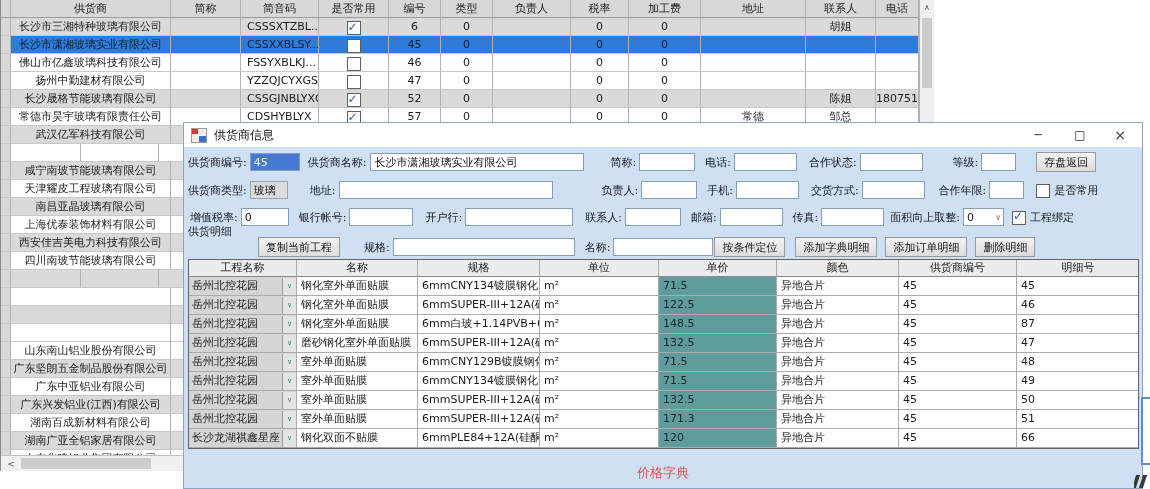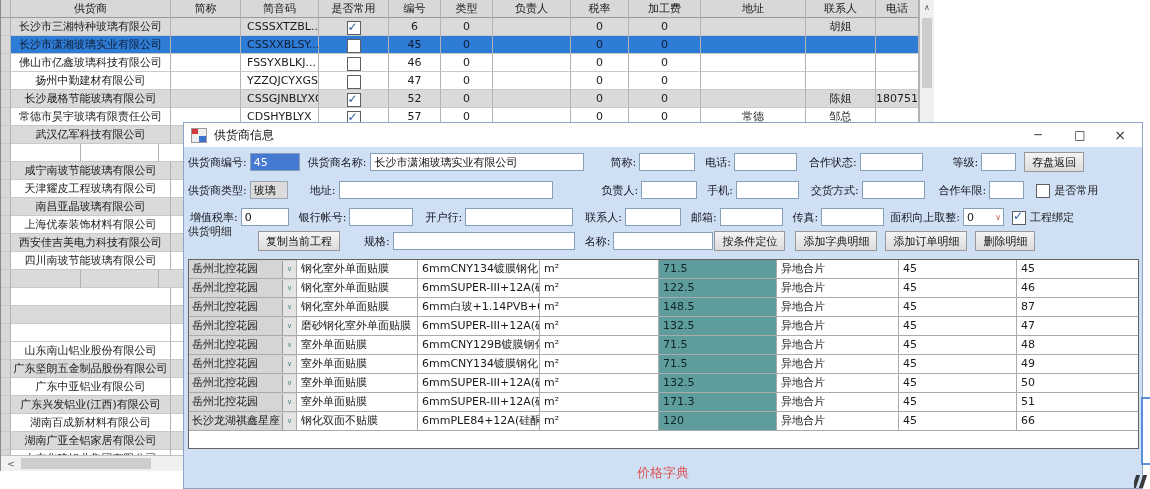--- a/index.html
+++ b/index.html
@@ -511,21 +511,21 @@
         <span class="flbl" style="margin-left:8px">供货商名称:</span>
         <input class="fin" style="width: 214px; margin-left: 4px;" value="长沙市潇湘玻璃实业有限公司">
         <span class="flbl" style="margin-left:26px">简称:</span>
         <input class="fin" style="width: 56px; margin-left: 3px;" value="">
         <span class="flbl" style="margin-left:10px">电话:</span>
         <input class="fin" style="width: 63px; margin-left: 3px;" value="">
         <span class="flbl" style="margin-left:12px">合作状态:</span>
         <input class="fin" style="width: 63px; margin-left: 3px;" value="">
         <span class="flbl" style="margin-left:30px">等级:</span>
         <input class="fin" style="width: 35px; margin-left: 3px;" value="">
-        <button class="wbtn" style="margin-left:8px">存盘返回</button>
+        <button class="wbtn" style="margin-left:20px">存盘返回</button>
       </div>
 
       <div class="frow" style="top:33px">
         <span class="flbl" style="margin-left:2px">供货商类型:</span>
         <input class="fin gray" style="width: 38px; margin-left: 3px;" value="玻璃">
         <span class="flbl" style="margin-left:22px">地址:</span>
         <input class="fin" style="width: 214px; margin-left: 4px;" value="">
         <span class="flbl" style="margin-left:48px">负责人:</span>
         <input class="fin" style="width: 56px; margin-left: 3px;" value="">
         <span class="flbl" style="margin-left:10px">手机:</span>
@@ -559,33 +559,43 @@
           <span class="ar">∨</span>
         </span>
         <span class="fchk" style="margin-left:8px">
           <span class="cb on"></span>
           <span>工程绑定</span>
         </span>
       </div>
 
       <div class="grp">供货明细</div>
 
-      <div class="frow" style="top:84px">
+      <div class="frow" style="top:90px">
         <button class="wbtn" style="margin-left:72px">复制当前工程</button>
         <span class="flbl" style="margin-left:24px">规格:</span>
         <input class="fin" style="width: 182px; margin-left: 3px;" value="">
         <span class="flbl" style="margin-left:10px">名称:</span>
         <input class="fin" style="width: 100px; margin-left: 3px;" value="">
         <button class="wbtn" style="margin-left:1px">按条件定位</button>
         <button class="wbtn" style="margin-left:10px">添加字典明细</button>
         <button class="wbtn" style="margin-left:8px">添加订单明细</button>
         <button class="wbtn" style="margin-left:8px">删除明细</button>
       </div>
 
       <div class="dtable">
+        <div id="d-header">
+            <div class="d-cell d-head" style="width: 108px;">工程名称</div>
+            <div class="d-cell d-head" style="width: 121px;">名称</div>
+            <div class="d-cell d-head" style="width: 122px;">规格</div>
+            <div class="d-cell d-head" style="width: 119px;">单位</div>
+            <div class="d-cell d-head" style="width: 118px;">单价</div>
+            <div class="d-cell d-head" style="width: 122px;">颜色</div>
+            <div class="d-cell d-head" style="width: 118px;">供货商编号</div>
+            <div class="d-cell d-head" style="width: 123px;">明细号</div>
+          </div>
         <div id="d-rows">
             <div class="d-row">
               <div class="d-cell combo" style="width: 108px;">
                 <span class="cmb-txt">岳州北控花园</span>
                 <span class="cmb-ar">∨</span>
               </div>
               <div class="d-cell" style="width: 121px;">钢化室外单面贴膜</div>
               <div class="d-cell" style="width: 122px;">6mmCNY134镀膜钢化</div>
               <div class="d-cell" style="width: 119px;">m²</div>
               <div class="d-cell price" style="width: 118px;">71.5</div>

